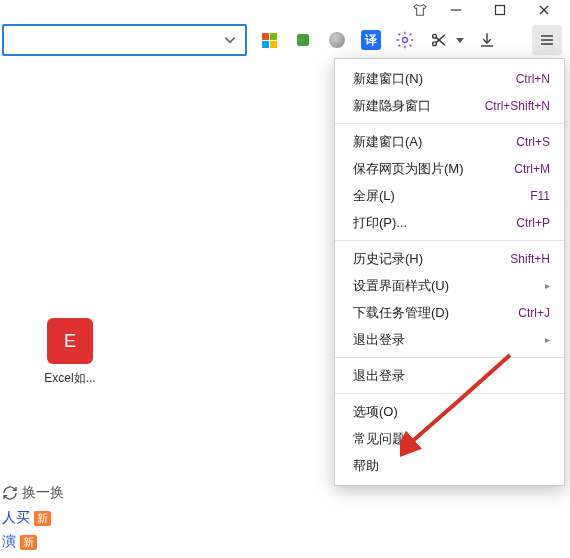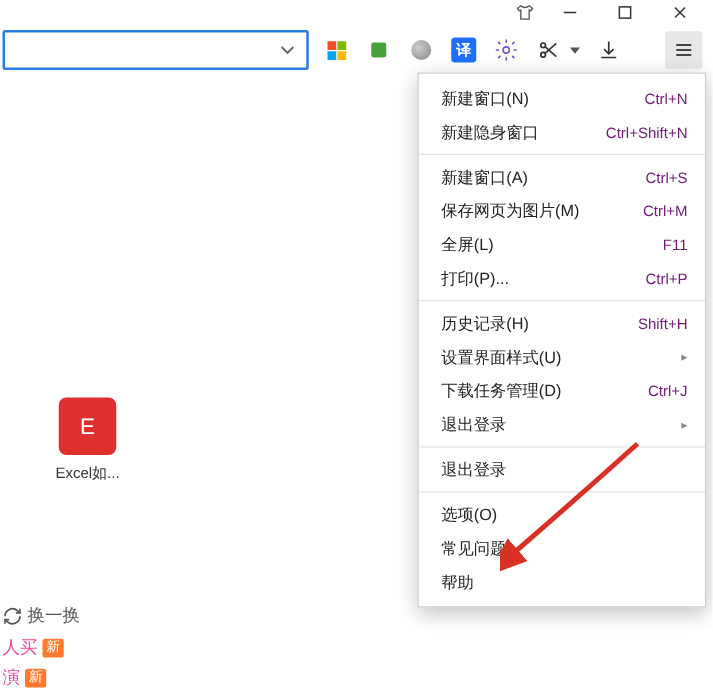--- a/index.html
+++ b/index.html
@@ -114,21 +114,21 @@
   }
   .refresh-row {
     display:flex; align-items:center; gap:4px;
     color:#555; font-size:14px; padding:4px 8px;
   }
   .link-line {
     display:flex; align-items:center; gap:4px;
     padding: 3px 8px;
     font-size:14px;
   }
-  .link-line .t { color:#ec4899; }
+  .link-line .t { color:#1d4ed8; }
   .badge {
     background:#ff7a2e; color:#fff;
     font-size:11px; padding:0 3px; border-radius:2px;
     line-height:15px; height:15px;
   }
 
   
   .menu {
     position:absolute;
     right: 5px; top: 58px;

